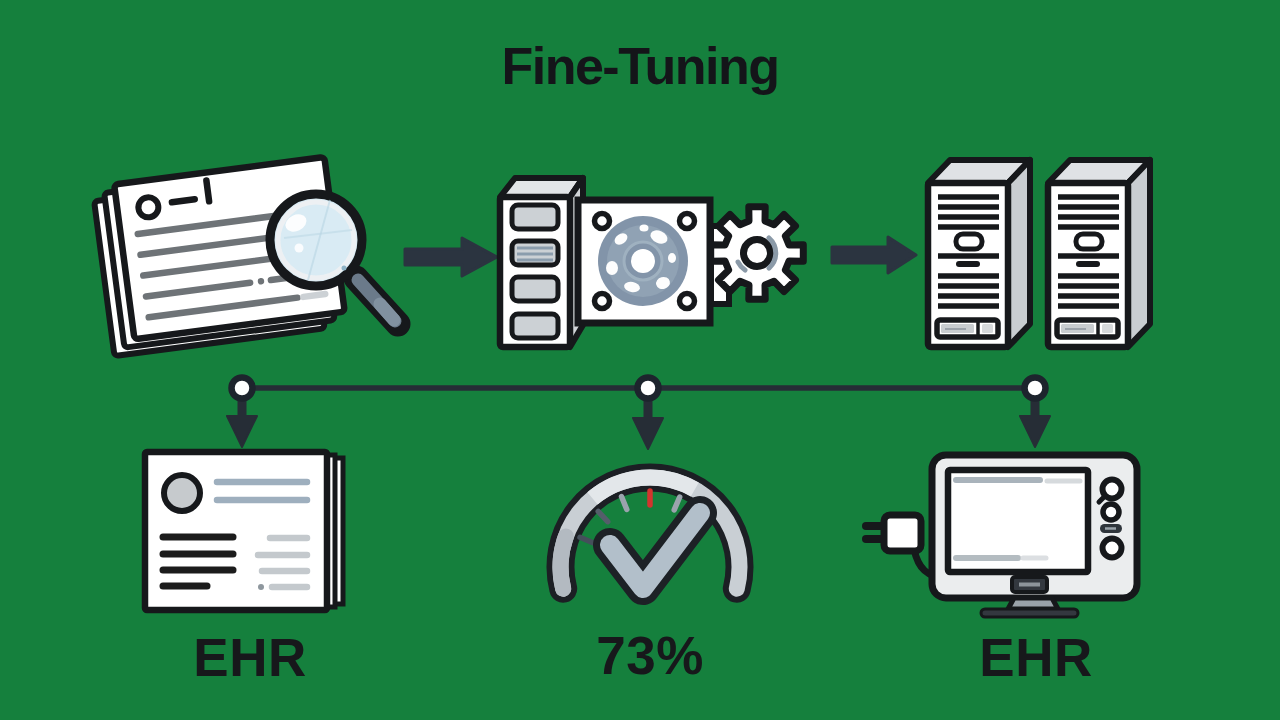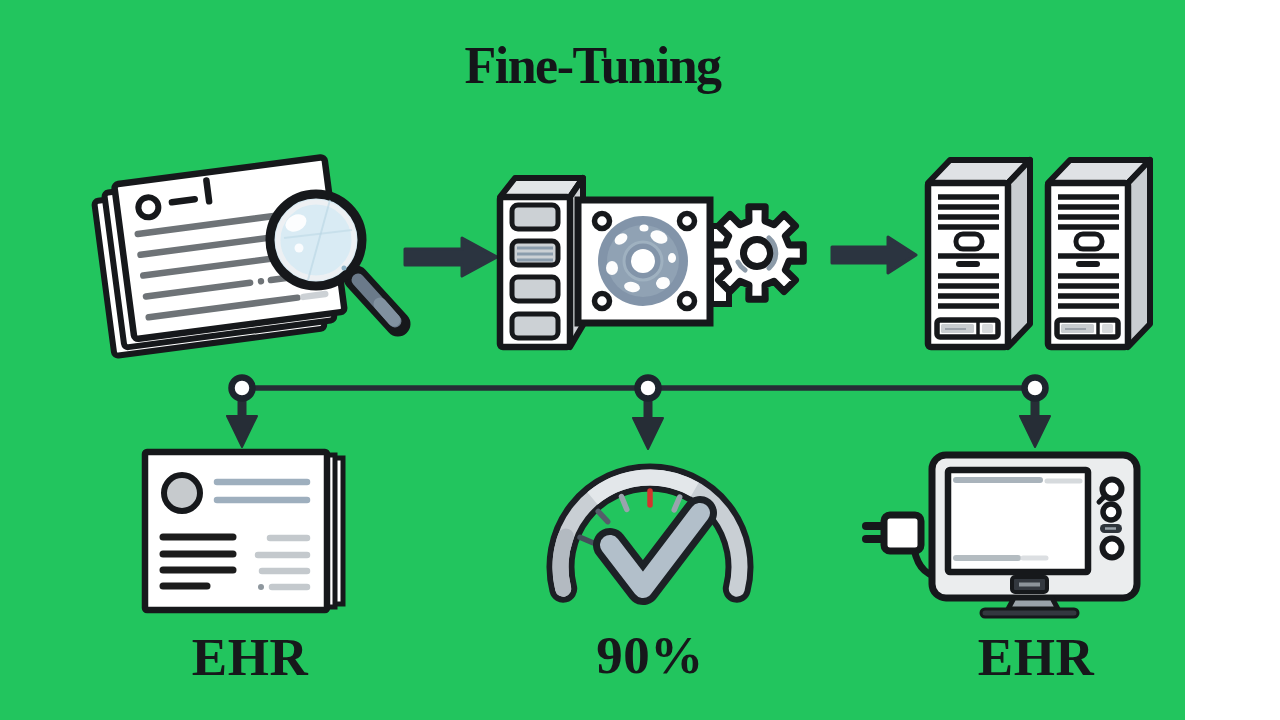--- a/index.html
+++ b/index.html
@@ -1,18 +1,18 @@
 <!DOCTYPE html>
 <html><head>
 <meta charset="utf-8">
 <style>
   html,body{margin:0;padding:0;background:#ffffff;}
   .canvas{
-    position:relative;width:1185px;height:720px;background:#22c55e;
-    overflow:hidden;font-family:Liberation Serif, serif;
+    position:relative;width:1280px;height:720px;background:#15803d;
+    overflow:hidden;font-family:Liberation Sans, sans-serif;
   }
   .canvas svg{position:absolute;left:0;top:0;}
   .title{
     position:absolute;top:36px;left:0;width:100%;text-align:center;
     font-size:52px;font-weight:bold;letter-spacing:-1.5px;color:#141519;
   }
   .label{
     position:absolute;font-size:53px;font-weight:bold;color:#17181b;
     text-align:center;width:220px;letter-spacing:0.5px;
   }
@@ -229,16 +229,16 @@
     </g>
     <rect x="1012" y="577" width="35" height="15" rx="3" fill="#33383f" stroke="#16181b" stroke-width="4"></rect>
     <line x1="1019" y1="584.5" x2="1040" y2="584.5" stroke="#8d949b" stroke-width="4"></line>
     <polygon points="1014,598 1052,598 1058,609 1008,609" fill="#9aa2a9" stroke="#16181b" stroke-width="5" stroke-linejoin="round"></polygon>
     <rect x="981" y="609" width="97" height="8" rx="4" fill="#33383f" stroke="#16181b" stroke-width="3"></rect>
   </g>
 </svg>
 
 <div class="title">Fine-Tuning</div>
 <div class="label label-ehr-left">EHR</div>
-<div class="label label-accuracy">90%</div>
+<div class="label label-accuracy">73%</div>
 <div class="label label-ehr-right">EHR</div>
 
 </div>
 
 </body></html>

